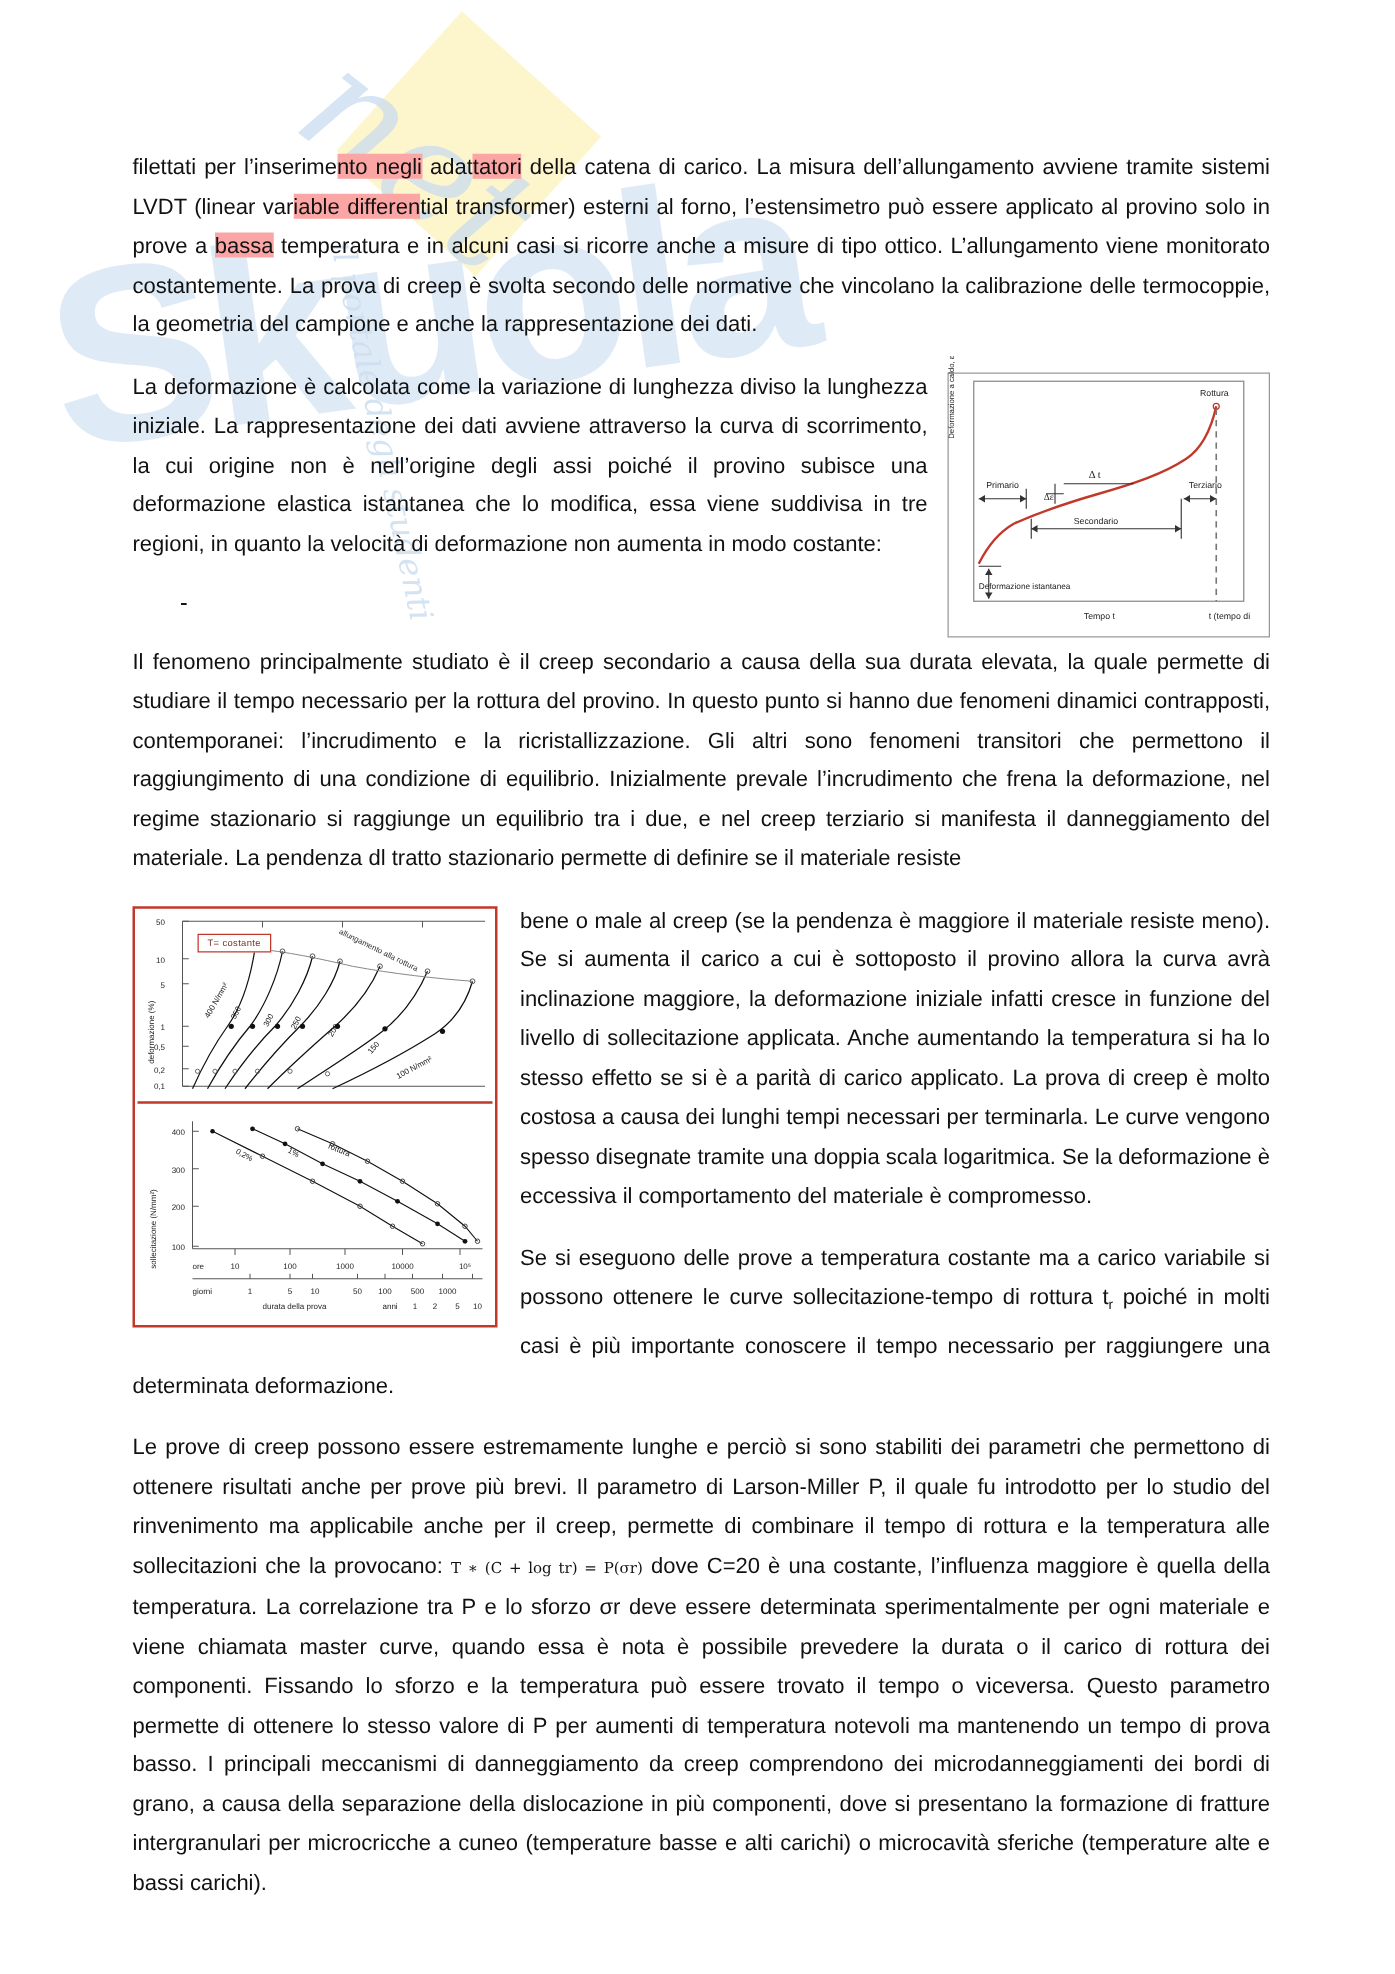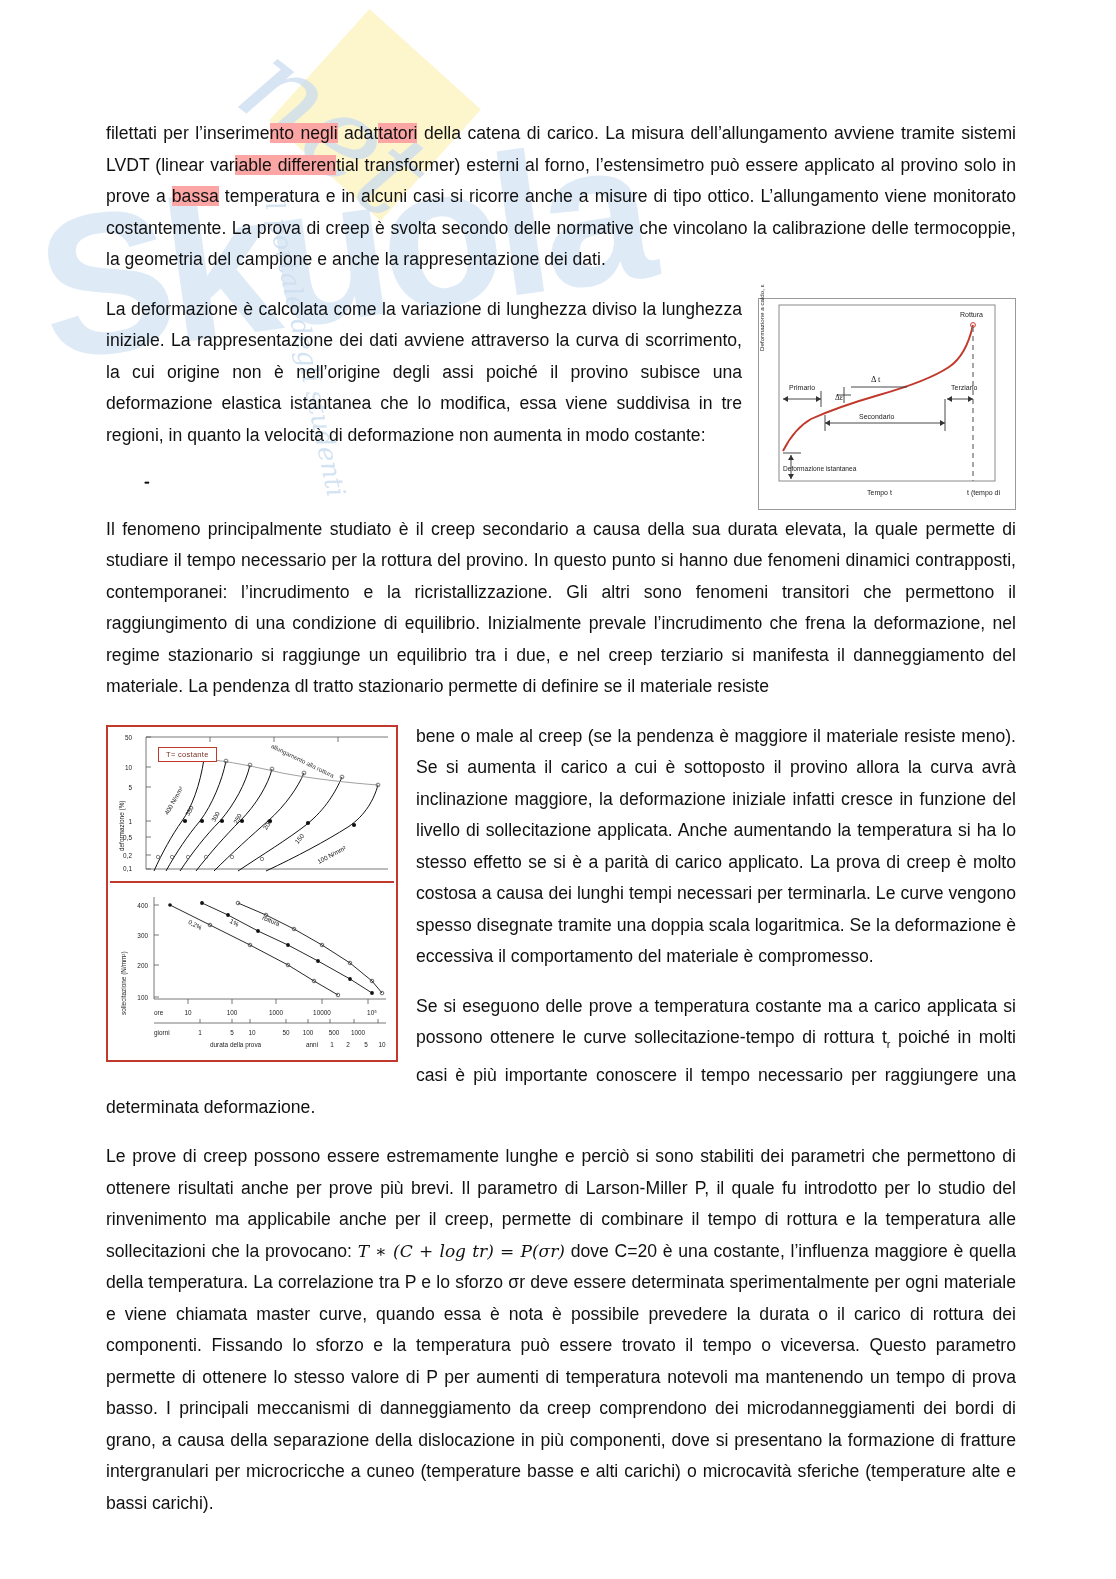--- a/index.html
+++ b/index.html
@@ -114,22 +114,21 @@
     margin: 4px 0 4px 16px;
   }
   .float-fig-left {
     float: left;
     margin: 4px 18px 6px 0;
   }
   .clearer { clear: both; }
 
   .mathf {
     font-family: "DejaVu Serif", serif;
-    font-style: italic;
-    font-size: 17px;
+    font-size: 12px;
   }
   sub.sm { font-size: 11px; }
 
   
   .fig-creep {
     width: 258px;
     height: 212px;
     border: 1px solid #9a9a9a;
     background: #ffffff;
     position: relative;
@@ -428,20 +427,20 @@
           
           <div class="curvelbl" style="left:78px; top:38px; transform:rotate(28deg);">0,2%</div>
           <div class="curvelbl" style="left:120px; top:36px; transform:rotate(28deg);">1%</div>
           <div class="curvelbl" style="left:152px; top:34px; transform:rotate(22deg);">rottura</div>
         </div>
       </div>
     </div>
 
     <p class="body-text">bene o male al creep (se la pendenza è maggiore il materiale resiste meno). Se si aumenta il carico a cui è sottoposto il provino allora la curva avrà inclinazione maggiore, la deformazione iniziale infatti cresce in funzione del livello di sollecitazione applicata. Anche aumentando la temperatura si ha lo stesso effetto se si è a parità di carico applicato. La prova di creep è molto costosa a causa dei lunghi tempi necessari per terminarla. Le curve vengono spesso disegnate tramite una doppia scala logaritmica. Se la deformazione è eccessiva il comportamento del materiale è compromesso.</p>
 
-    <p class="body-text"><span>Se si eseguono delle prove a temperatura costante ma a carico applicata si possono ottenere le curve sollecitazione-tempo di rottura t</span><sub class="sm">r</sub><span> poiché in molti casi è più importante conoscere il tempo necessario per raggiungere una determinata deformazione.</span></p>
+    <p class="body-text"><span>Se si eseguono delle prove a temperatura costante ma a carico variabile si possono ottenere le curve sollecitazione-tempo di rottura t</span><sub class="sm">r</sub><span> poiché in molti casi è più importante conoscere il tempo necessario per raggiungere una determinata deformazione.</span></p>
 
     <div class="clearer"></div>
 
     <p class="body-text"><span>Le prove di creep possono essere estremamente lunghe e perciò si sono stabiliti dei parametri che permettono di ottenere risultati anche per prove più brevi. Il parametro di Larson-Miller P, il quale fu introdotto per lo studio del rinvenimento ma applicabile anche per il creep, permette di combinare il tempo di rottura e la temperatura alle sollecitazioni che la provocano: </span><span class="mathf">T ∗ (C + log tr) = P(σr)</span><span> dove C=20 è una costante, l’influenza maggiore è quella della temperatura. La correlazione tra P e lo sforzo σr deve essere determinata sperimentalmente per ogni materiale e viene chiamata master curve, quando essa è nota è possibile prevedere la durata o il carico di rottura dei componenti. Fissando lo sforzo e la temperatura può essere trovato il tempo o viceversa. Questo parametro permette di ottenere lo stesso valore di P per aumenti di temperatura notevoli ma mantenendo un tempo di prova basso. I principali meccanismi di danneggiamento da creep comprendono dei microdanneggiamenti dei bordi di grano, a causa della separazione della dislocazione in più componenti, dove si presentano la formazione di fratture intergranulari per microcricche a cuneo (temperature basse e alti carichi) o microcavità sferiche (temperature alte e bassi carichi).</span></p>
 
   </div>
 </div>
 
 </body></html>

